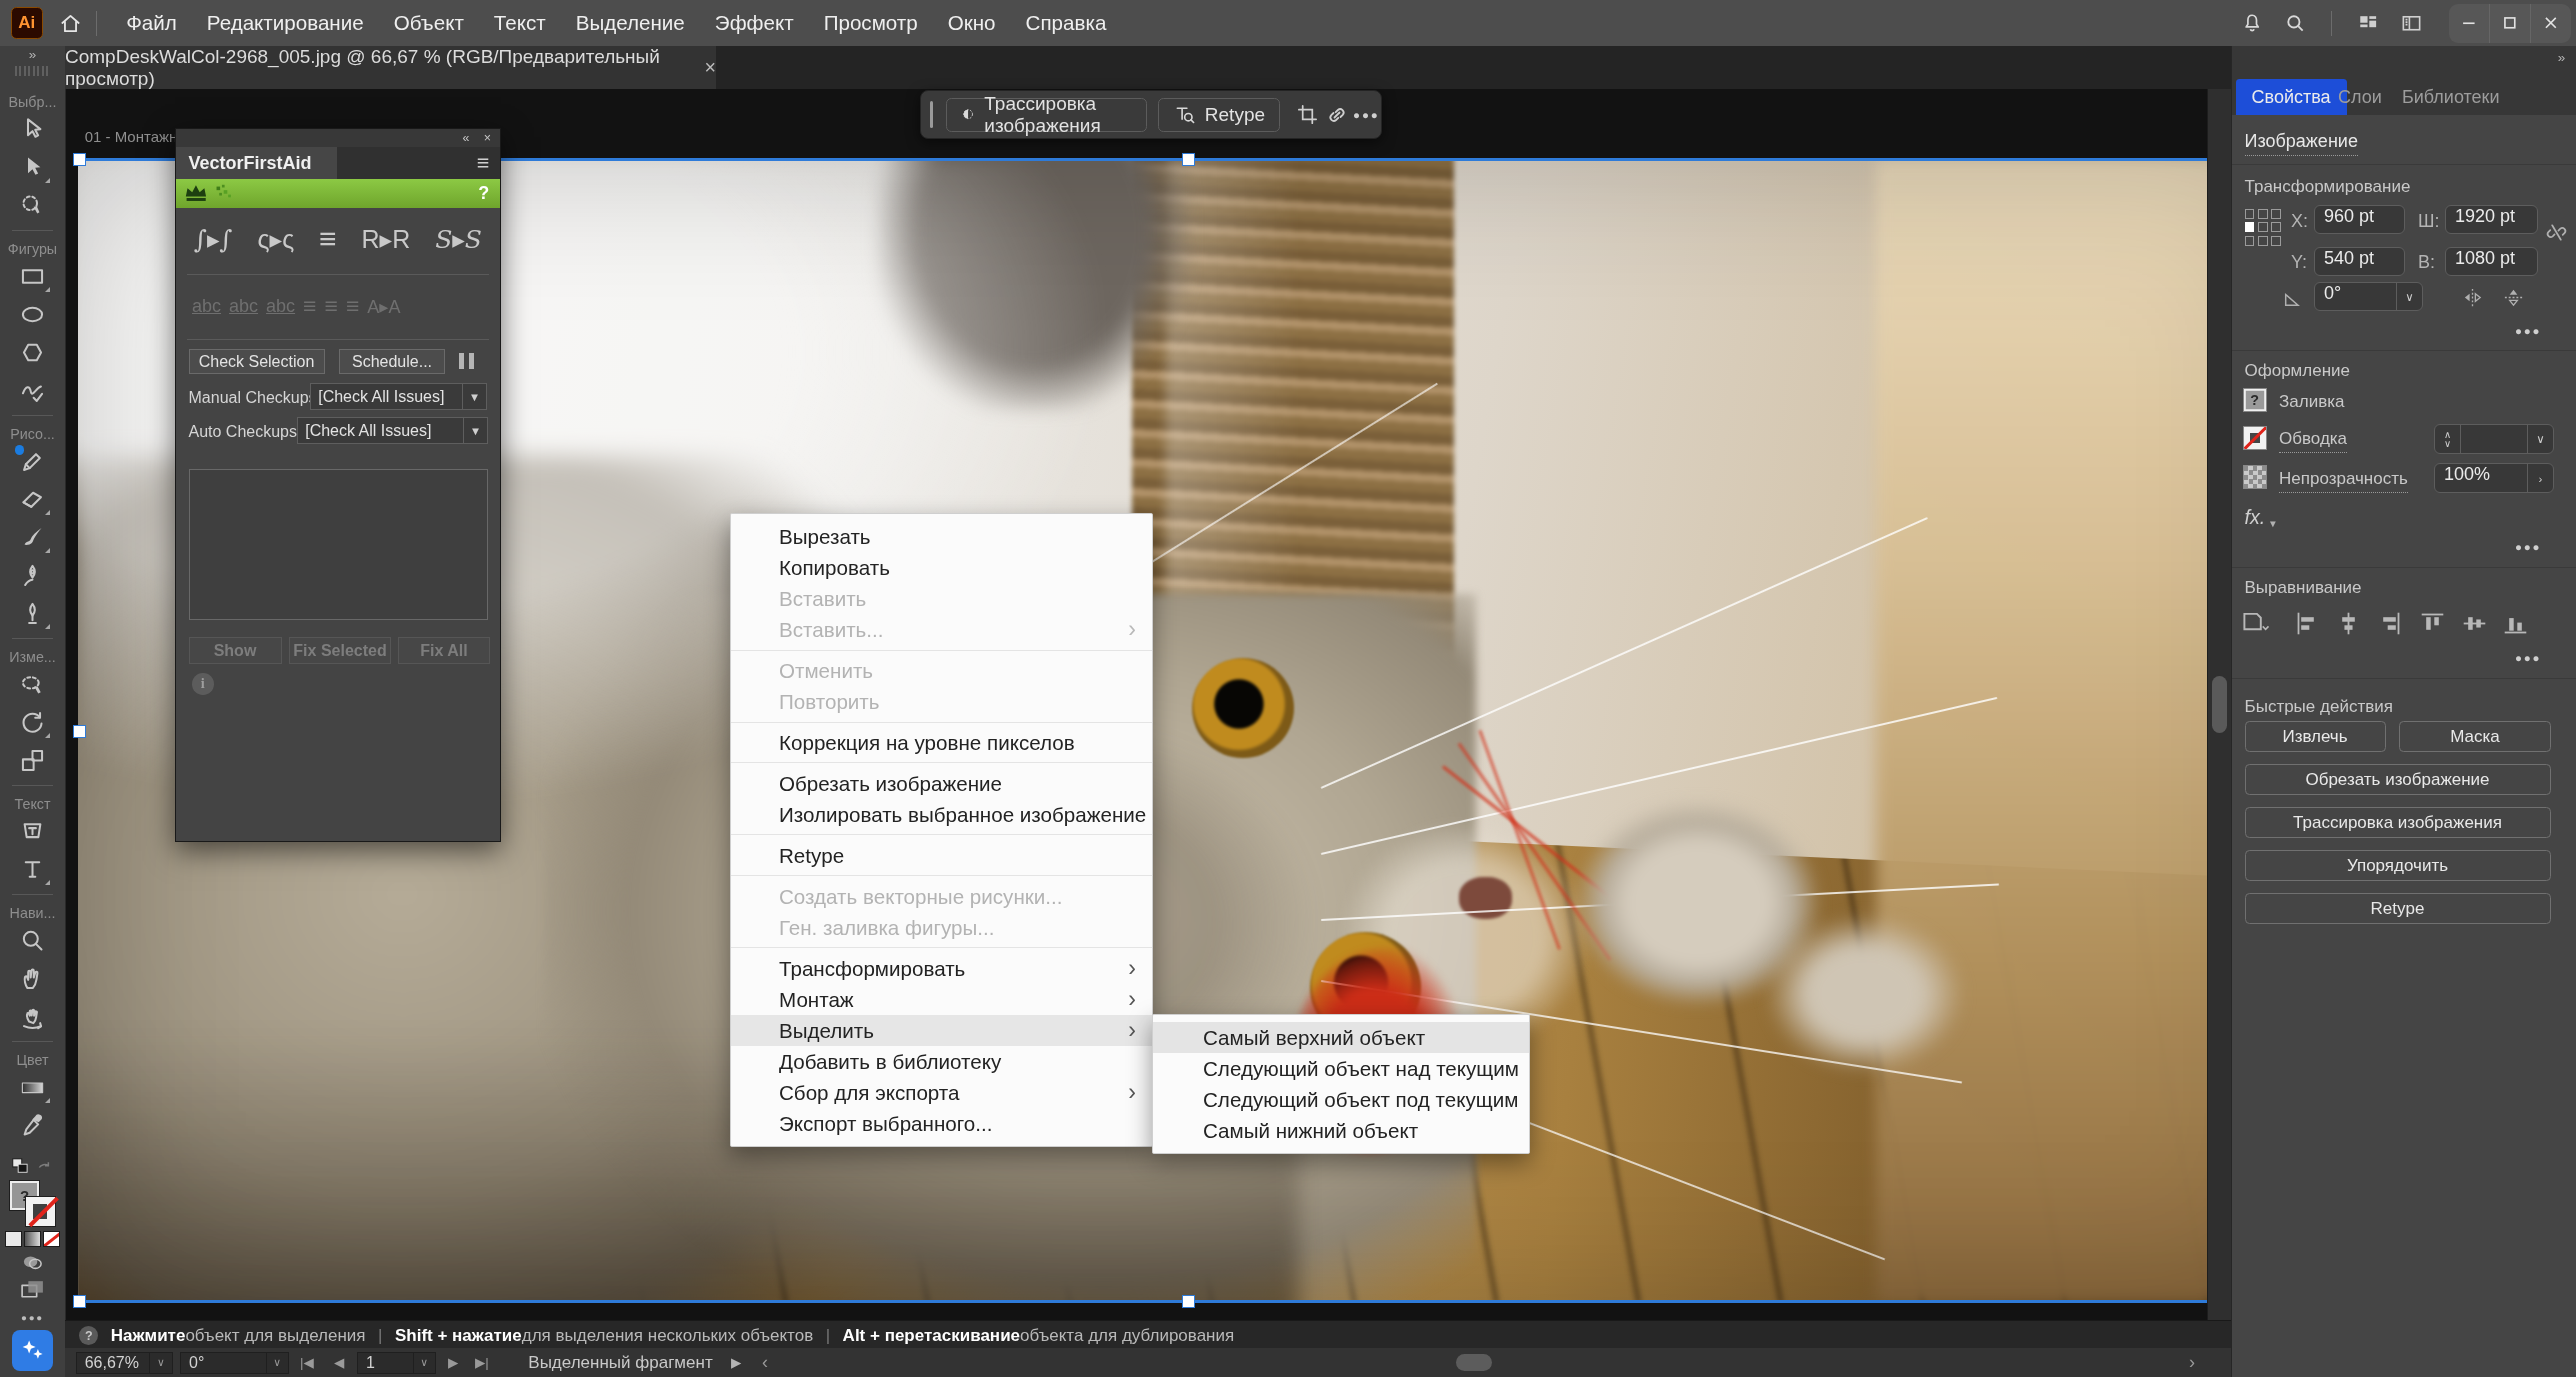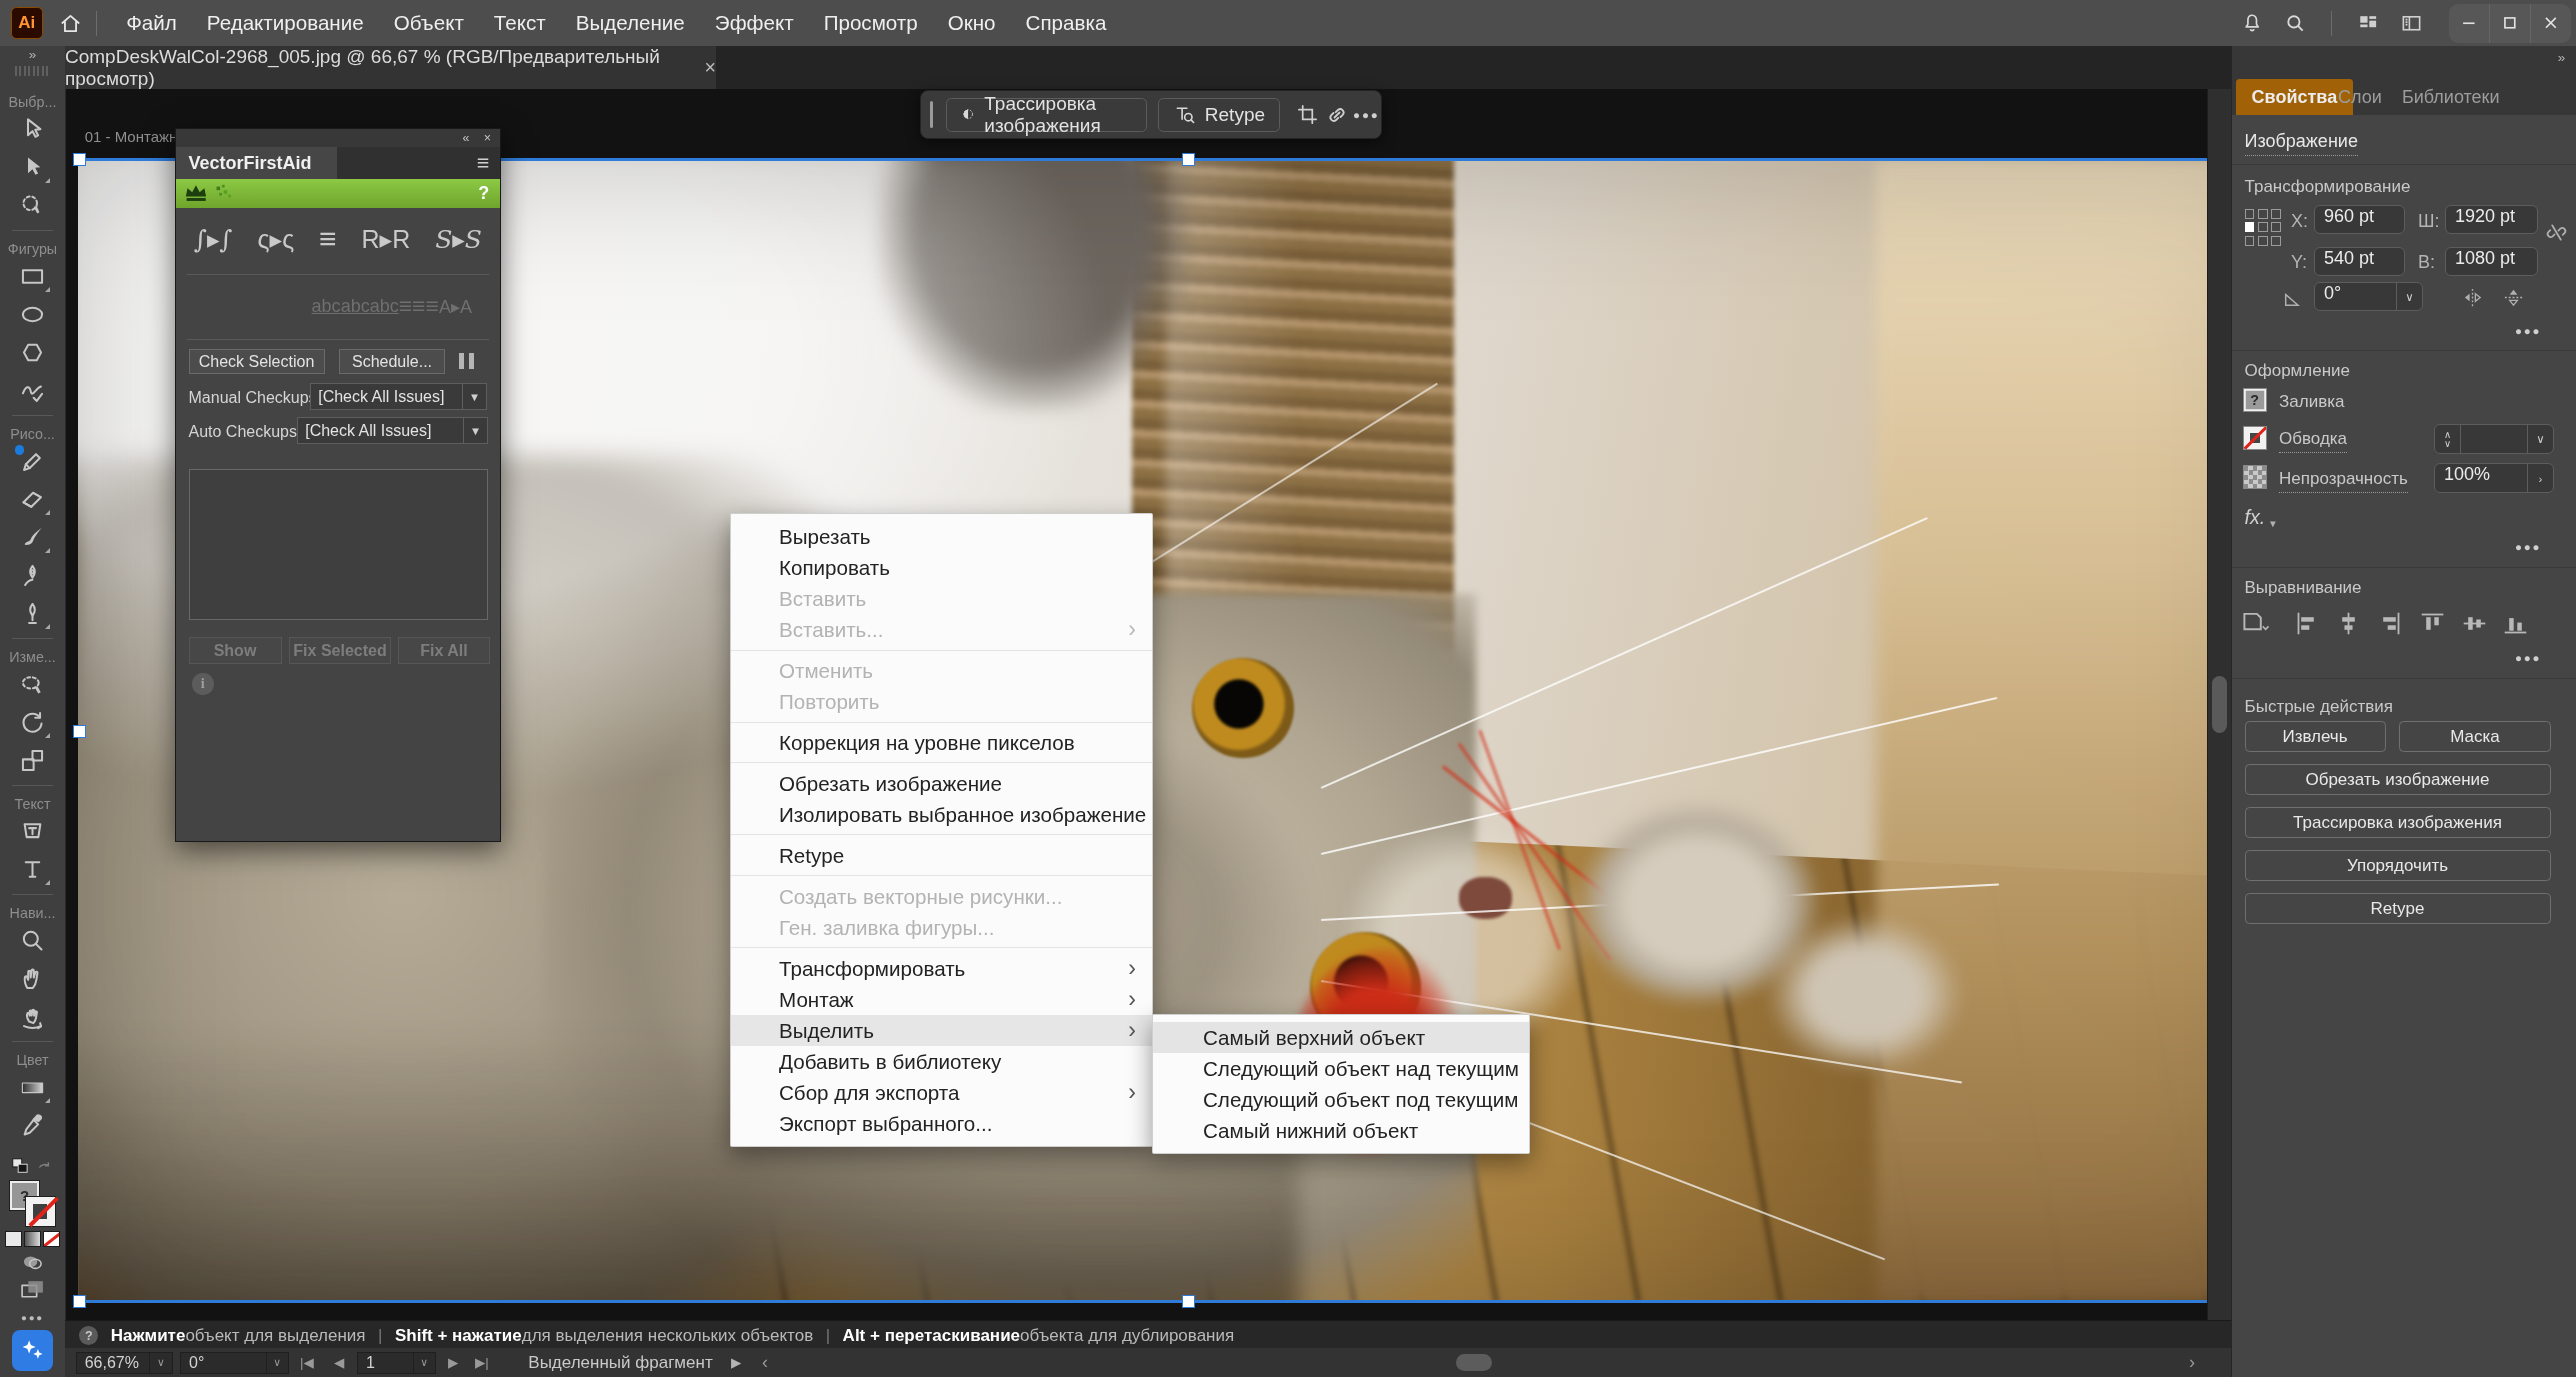--- a/index.html
+++ b/index.html
@@ -65,21 +65,21 @@
   
   .vfa{position:absolute;left:175px;top:128px;width:326px;height:714px;background:#444;border:0.9px solid #191919;box-shadow:0 9px 27px rgba(0,0,0,.55);z-index:30;box-sizing:border-box;}
   .vfa-titlebar{position:absolute;left:0;top:0;right:0;height:18px;background:#383838;display:flex;justify-content:flex-end;align-items:center;gap:14.3px;padding-right:9px;color:#c5c5c5;font-size:12.5px;}
   .vfa-tabrow{position:absolute;left:0;top:18px;right:0;height:32px;background:#303030;}
   .vfa-tab{position:absolute;left:0;top:0;width:161px;height:32px;background:#464646;color:#f0f0f0;font-weight:bold;font-size:18px;display:flex;align-items:center;padding-left:12.5px;box-sizing:border-box;}
   .vfa-burger{position:absolute;right:10.7px;top:3.6px;color:#cfcfcf;font-size:21.5px;}
   .vfa-banner{position:absolute;left:0;top:50px;right:0;height:29px;background:linear-gradient(180deg,#8cc944,#6fa52c);display:flex;align-items:center;}
   .vfa-q{position:absolute;right:10.7px;color:#fff;font-weight:bold;font-size:18px;}
   .vfa-icons{position:absolute;left:0;top:82px;right:0;height:56px;display:flex;align-items:center;justify-content:space-between;padding:0 18px;color:#c9c9c9;font-size:25px;}
   .vfa-div{position:absolute;left:10.7px;right:10.7px;height:0.9px;background:#5a5a5a;}
-  .vfa-row2{position:absolute;left:0;top:154px;right:12px;height:47px;display:flex;align-items:center;justify-content:flex-end;padding:0 16px;color:#6f6f6f;font-size:18px;}
+  .vfa-row2{position:absolute;left:0;top:154px;right:3px;height:47px;display:flex;align-items:center;justify-content:flex-start;padding:0 16px;color:#6f6f6f;font-size:18px;gap:8px;}
   .vfa-btn{background:#4c4c4c;border:0.9px solid #6a6a6a;color:#e3e3e3;font-size:16px;display:flex;align-items:center;justify-content:center;}
   .vfa-lbl{position:absolute;font-size:16px;color:#d5d5d5;}
   .vfa-dd{position:absolute;height:27px;background:#3a3a3a;border:0.9px solid #5e5e5e;display:flex;align-items:center;box-sizing:border-box;}
   .vfa-dd .val{flex:1;padding-left:7.2px;font-size:16px;color:#e3e3e3;white-space:nowrap;overflow:hidden;}
   .vfa-dd .chev{width:23px;border-left:0.9px solid #5e5e5e;align-self:stretch;display:flex;align-items:center;justify-content:center;color:#cfcfcf;font-size:11.6px;}
   .vfa-list{position:absolute;left:12.5px;top:340px;width:299px;height:151px;background:#3f3f3f;border:0.9px solid #686868;box-sizing:border-box;}
   .vfa-dbtn{position:absolute;top:508px;height:25px;background:#474747;border:0.9px solid #565656;color:#7d7d7d;font-size:16px;display:flex;align-items:center;justify-content:center;font-weight:bold;}
   .vfa-info{position:absolute;left:16px;top:544px;width:21.5px;height:21.5px;border-radius:50%;background:#5c5c5c;color:#9e9e9e;font-family:"Liberation Serif",serif;font-weight:bold;font-size:14.3px;display:flex;align-items:center;justify-content:center;}
   .pausebar{width:5.4px;height:16px;background:#b5b5b5;}
 
@@ -106,21 +106,21 @@
   .sfld .chev{width:21.5px;border-left:0.9px solid #1f1f1f;align-self:stretch;display:flex;align-items:center;justify-content:center;color:#9a9a9a;font-size:10.7px;}
   .snav{position:absolute;top:0;height:29.5px;display:flex;align-items:center;color:#9a9a9a;font-size:13.4px;}
   .sview{position:absolute;top:0;height:29.5px;display:flex;align-items:center;justify-content:center;font-size:17px;color:#c9c9c9;}
   .hthumb{position:absolute;left:1391px;top:6.3px;width:36px;height:17px;background:#5c5c5c;border-radius:9px;}
 
   
   .rpanel{position:absolute;left:2231px;top:46px;width:345px;height:1332px;background:#454545;border-left:0.9px solid #262626;box-sizing:border-box;z-index:9;}
   .rphead{position:absolute;left:0;top:0;right:0;height:69px;background:#373737;}
   .rchev{position:absolute;right:10.7px;top:3.6px;color:#b5b5b5;font-size:13.4px;}
   .rtab{position:absolute;bottom:0;height:36px;display:flex;align-items:center;justify-content:center;font-size:18px;color:#9d9d9d;padding:0 16px;}
-  .rtab.act{background:#a16207;color:#ececec;border-radius:3.6px 3.6px 0 0;font-weight:bold;}
+  .rtab.act{background:#1d4ed8;color:#ececec;border-radius:3.6px 3.6px 0 0;}
   .rsect{position:absolute;font-size:17px;color:#c9c9c9;}
   .rhead2{position:absolute;font-size:18px;color:#e8e8e8;}
   .dotted{border-bottom:0.9px dotted #9a9a9a;padding-bottom:2.7px;}
   .rdiv{position:absolute;left:0;right:0;height:0.9px;background:#3a3a3a;}
   .fld{position:absolute;height:29px;background:#383838;border:0.9px solid #5d5d5d;border-radius:6px;display:flex;align-items:flex-start;box-sizing:border-box;}
   .fld .val{flex:1;padding-left:9px;font-size:18px;color:#ebebeb;}
   .fld .chev{width:25px;border-left:0.9px solid #5d5d5d;align-self:stretch;display:flex;align-items:center;justify-content:center;color:#cfcfcf;font-size:11.6px;}
   .flbl{position:absolute;font-size:18px;color:#b4b4b4;}
   .refgrid{position:absolute;display:grid;grid-template-columns:repeat(3,9.8px);grid-template-rows:repeat(3,9.8px);gap:3.6px;}
   .refgrid span{border:0.9px solid #9b9b9b;box-sizing:border-box;}

